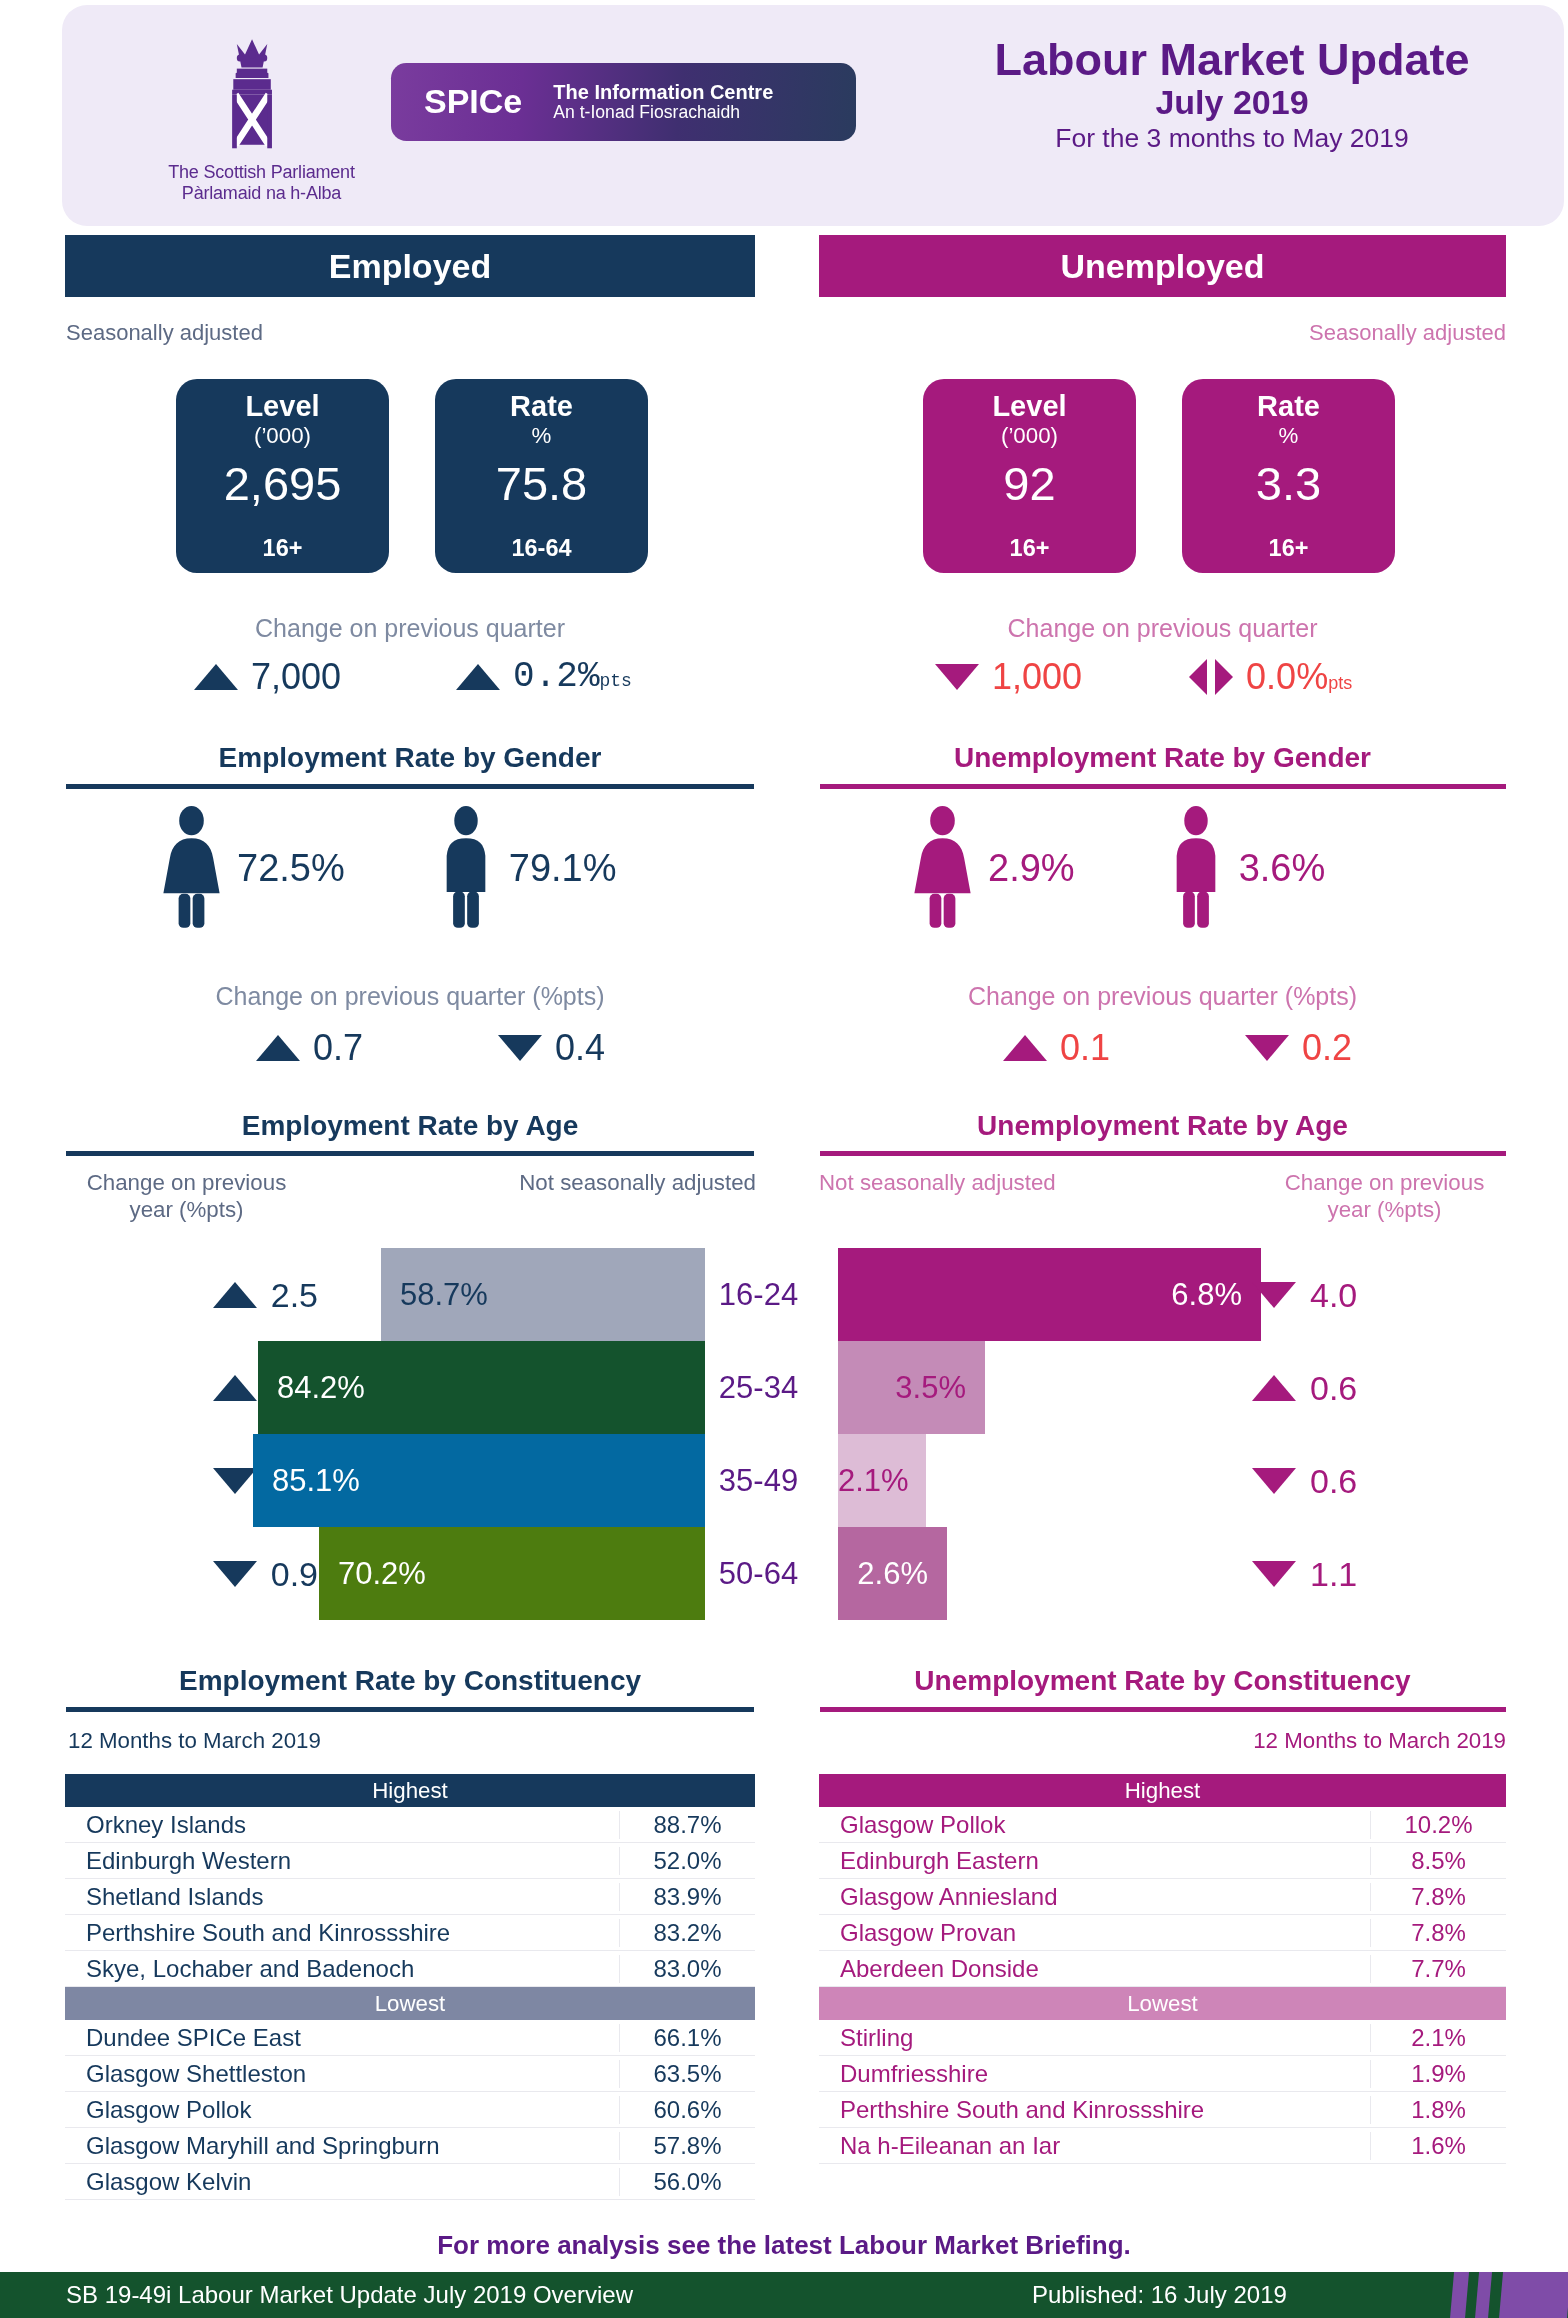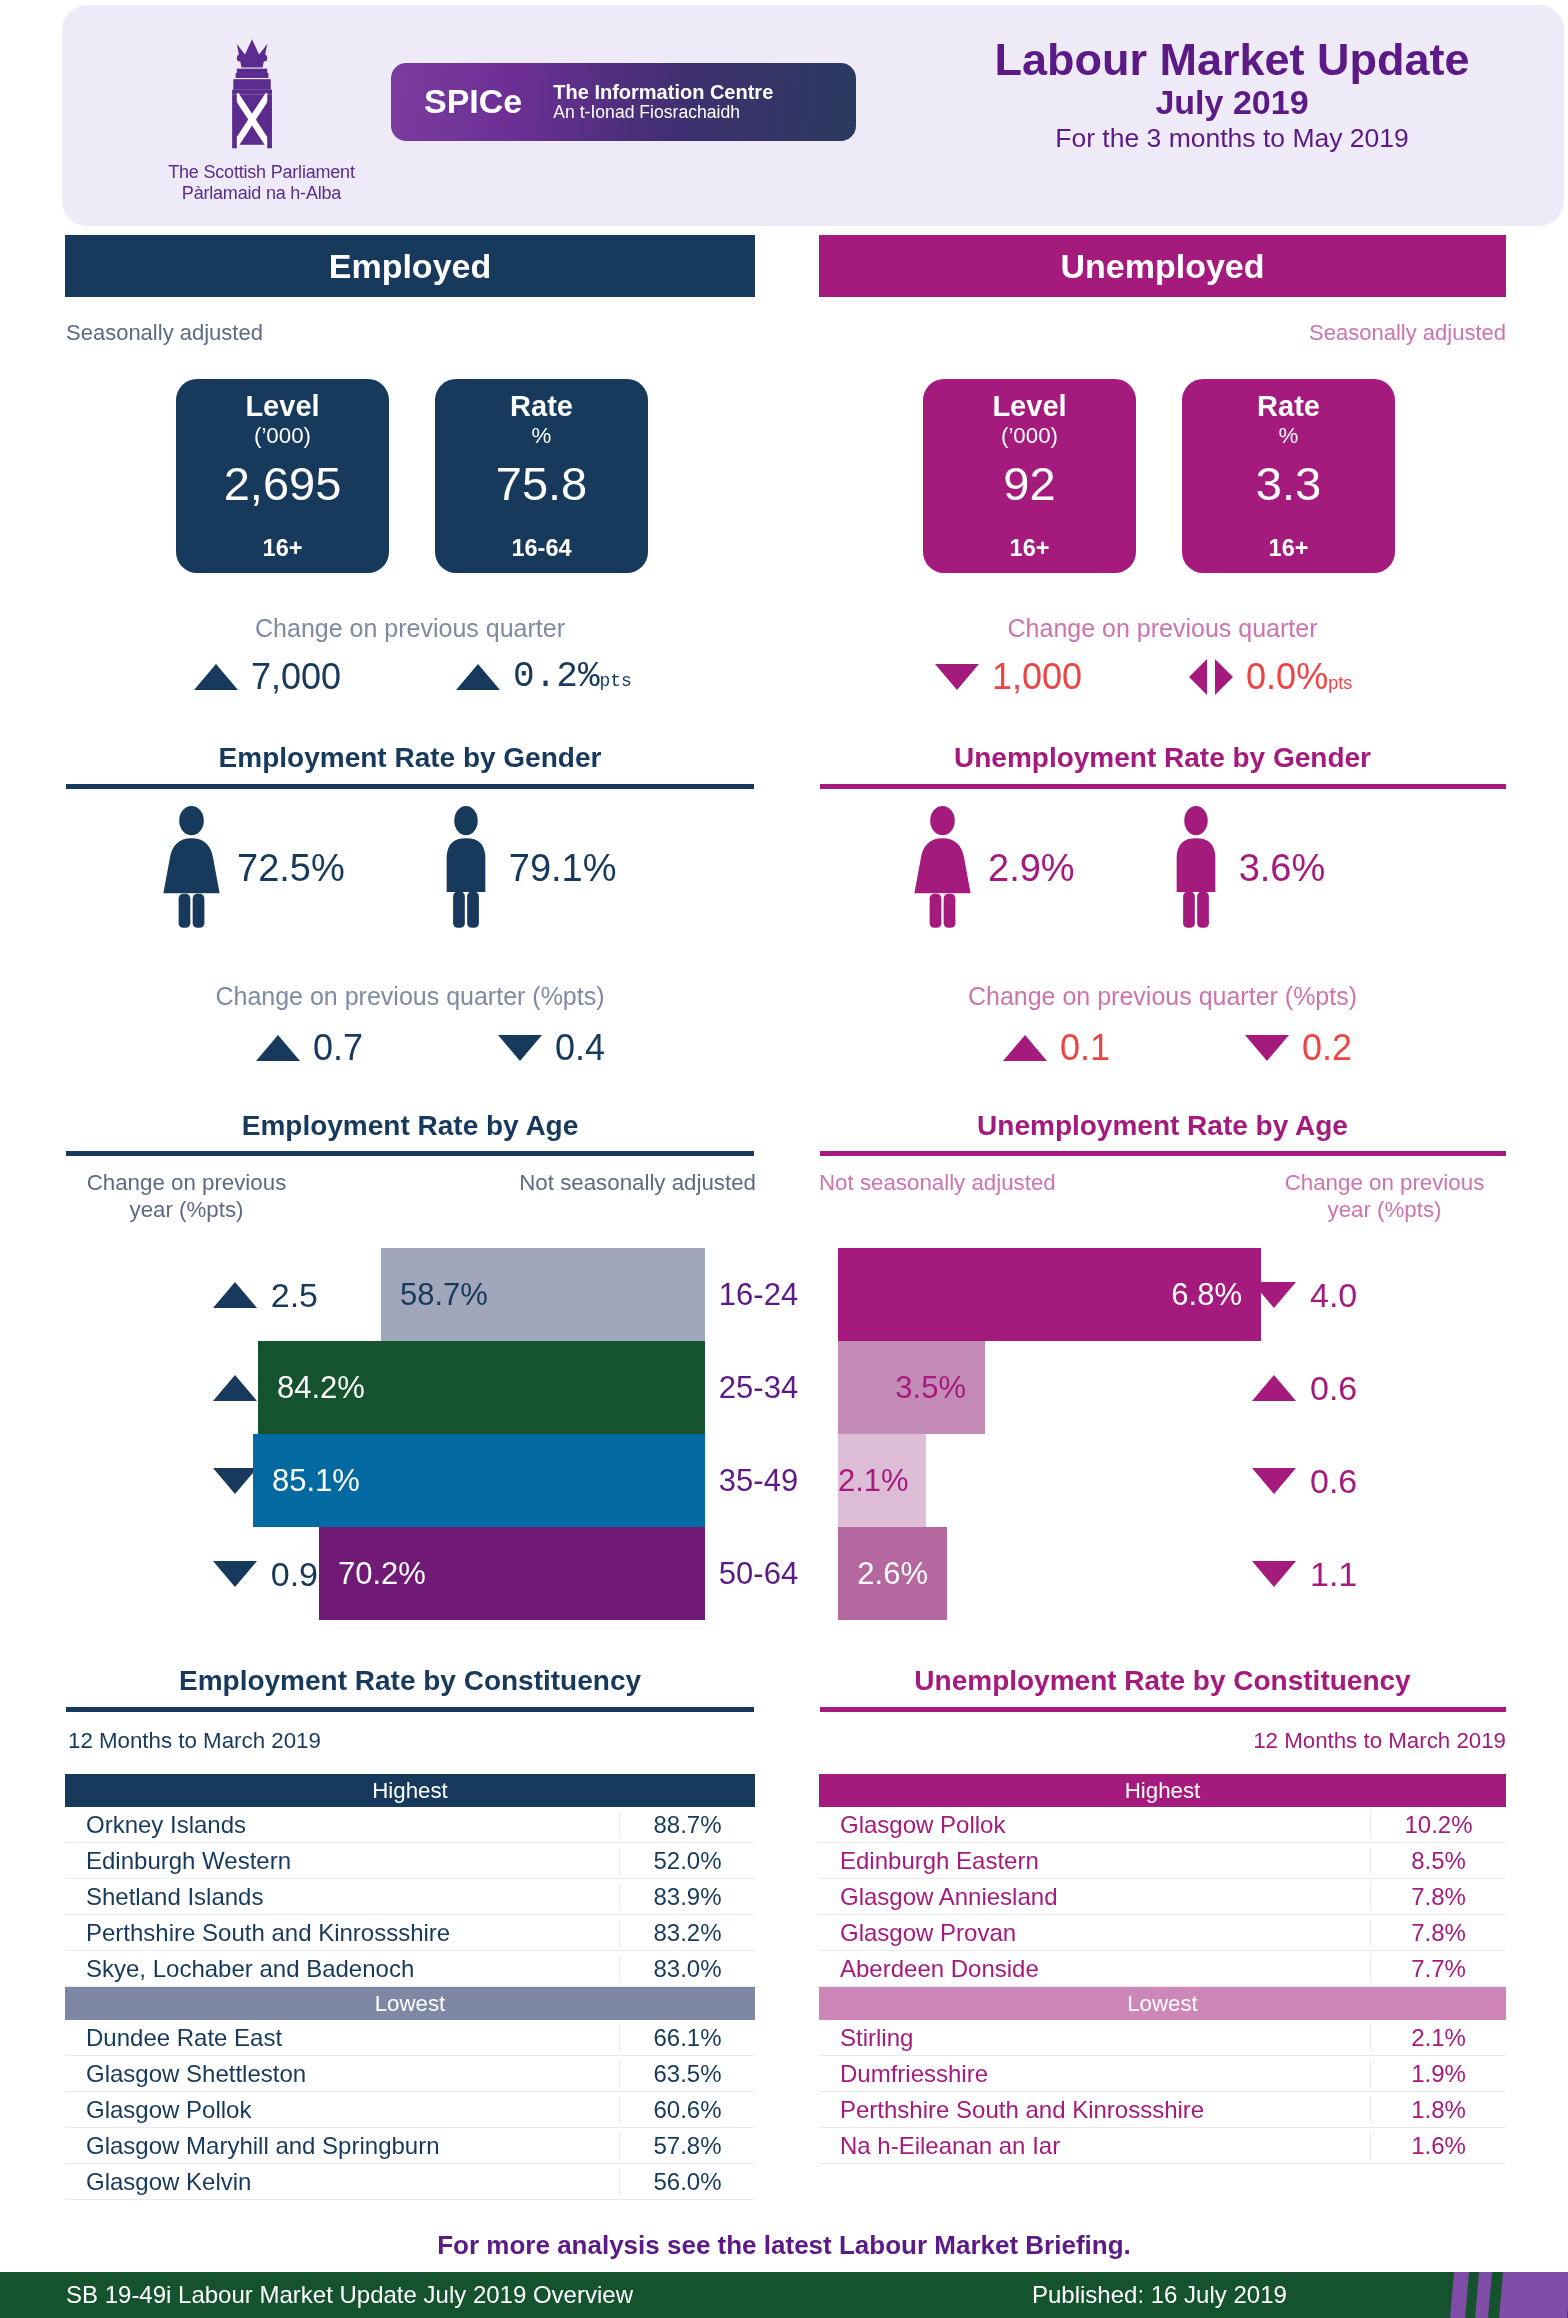--- a/index.html
+++ b/index.html
@@ -370,21 +370,21 @@
     <div class="bar l" style="right:50px;width:452px;background:#0369a1;">
       <span class="lab" style="color:#ffffff;">85.1%</span>
     </div>
     <div class="agelabel" style="right:-59px;">35-49</div>
   </div>
   <div class="bar-row">
     <div class="chgcol blue rightal" style="left:0;top:0;">
       <span class="tri-down blue"></span>
       <span class="num">0.9</span>
     </div>
-    <div class="bar l" style="right:50px;width:386px;background:#701a75;">
+    <div class="bar l" style="right:50px;width:386px;background:#4d7c0f;">
       <span class="lab" style="color:#ffffff;">70.2%</span>
     </div>
     <div class="agelabel" style="right:-59px;">50-64</div>
   </div>
 </div>
 
 <div class="agechart" id="unemp-age-chart" style="left:838px;top:1248px;width:667px;">
   <div class="bar-row">
     <div class="bar r" style="left:0;width:423px;background:#a51a7d;">
       <span class="lab" style="color:#ffffff;">6.8%</span>
@@ -448,21 +448,21 @@
   <div class="r">
       <span class="n">Perthshire South and Kinrossshire</span>
       <span class="v">83.2%</span>
     </div>
   <div class="r">
       <span class="n">Skye, Lochaber and Badenoch</span>
       <span class="v">83.0%</span>
     </div>
   <div class="hdr lo-blue">Lowest</div>
   <div class="r">
-      <span class="n">Dundee Rate East</span>
+      <span class="n">Dundee SPICe East</span>
       <span class="v">66.1%</span>
     </div>
   <div class="r">
       <span class="n">Glasgow Shettleston</span>
       <span class="v">63.5%</span>
     </div>
   <div class="r">
       <span class="n">Glasgow Pollok</span>
       <span class="v">60.6%</span>
     </div>

